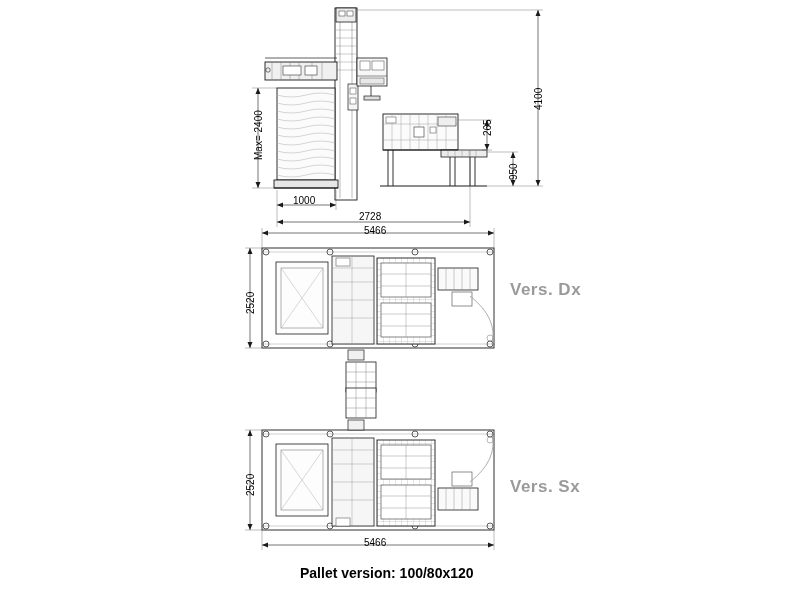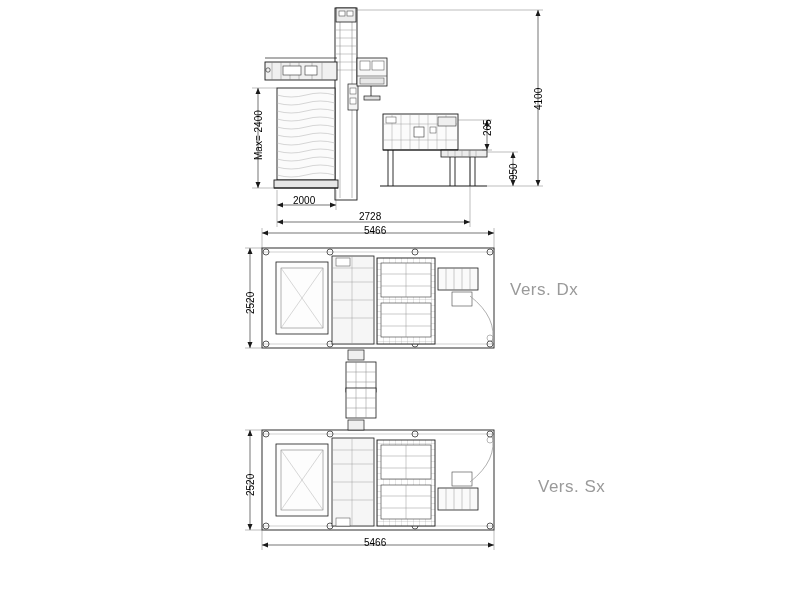--- a/index.html
+++ b/index.html
@@ -34,20 +34,21 @@
     line-height: 1;
   }
   .dim-label {
     font-size: 10px;
     color: #000;
   }
   .vers-label {
     font-size: 17px;
     color: #9a9a9a;
     letter-spacing: 0.5px;
+    font-weight: bold;
   }
   .caption {
     font-size: 14px;
     font-weight: bold;
     color: #000;
   }
   .rot90 {
     transform: rotate(-90deg);
     transform-origin: left top;
   }
@@ -371,21 +372,21 @@
       <line x1="262" y1="545" x2="494" y2="545"></line>
       <path d="M262,545 l6,-2.5 l0,5 z" fill="#1a1a1a" stroke="none"></path>
       <path d="M494,545 l-6,-2.5 l0,5 z" fill="#1a1a1a" stroke="none"></path>
       <line x1="262" y1="530" x2="262" y2="550" stroke="#555" stroke-width="0.4"></line>
       <line x1="494" y1="530" x2="494" y2="550" stroke="#555" stroke-width="0.4"></line>
     </g>
   </svg>
 
   <div class="txt dim-label rot90" style="left:254px; top:160px;">Max= 2400</div>
 
-  <div class="txt dim-label" style="left:293px; top:196px;">2000</div>
+  <div class="txt dim-label" style="left:293px; top:196px;">1000</div>
 
   <div class="txt dim-label" style="left:359px; top:212px;">2728</div>
 
   <div class="txt dim-label rot90" style="left:483px; top:136px;">265</div>
 
   <div class="txt dim-label rot90" style="left:509px; top:180px;">950</div>
 
   <div class="txt dim-label rot90" style="left:534px; top:110px;">4100</div>
 
   <div class="txt dim-label" style="left:363px; top:224px;"></div>
@@ -393,16 +394,17 @@
   <div class="txt dim-label" style="left:364px; top:226px;">5466</div>
 
   <div class="txt dim-label rot90" style="left:246px; top:314px;">2520</div>
 
   <div class="txt vers-label" style="left:510px; top:281px;">Vers. Dx</div>
 
   <div class="txt dim-label rot90" style="left:246px; top:496px;">2520</div>
 
   <div class="txt dim-label" style="left:364px; top:538px;">5466</div>
 
-  <div class="txt vers-label" style="left:538px; top:478px;">Vers. Sx</div>
-
+  <div class="txt vers-label" style="left:510px; top:478px;">Vers. Sx</div>
+
+  <div class="txt caption" style="left:300px; top:566px;">Pallet version: 100/80x120</div>
 
 </div>
 
 </body></html>

